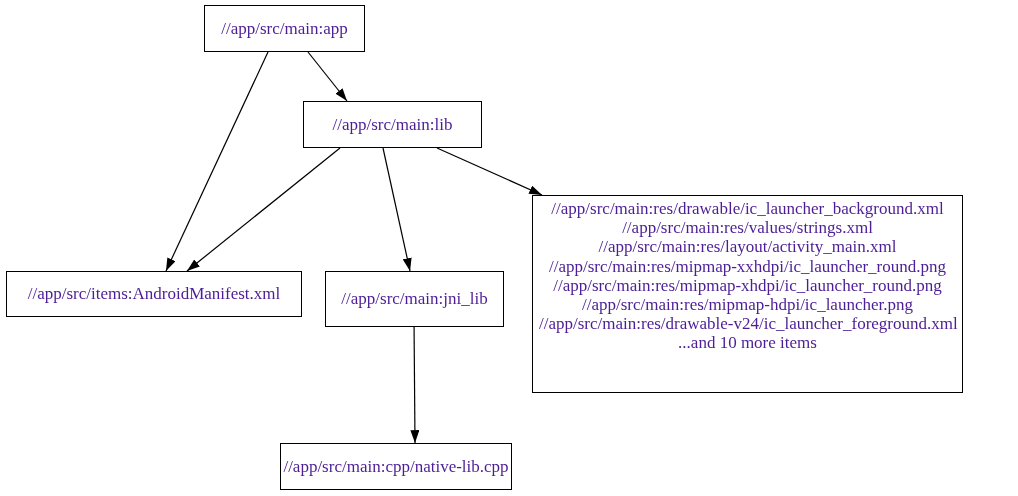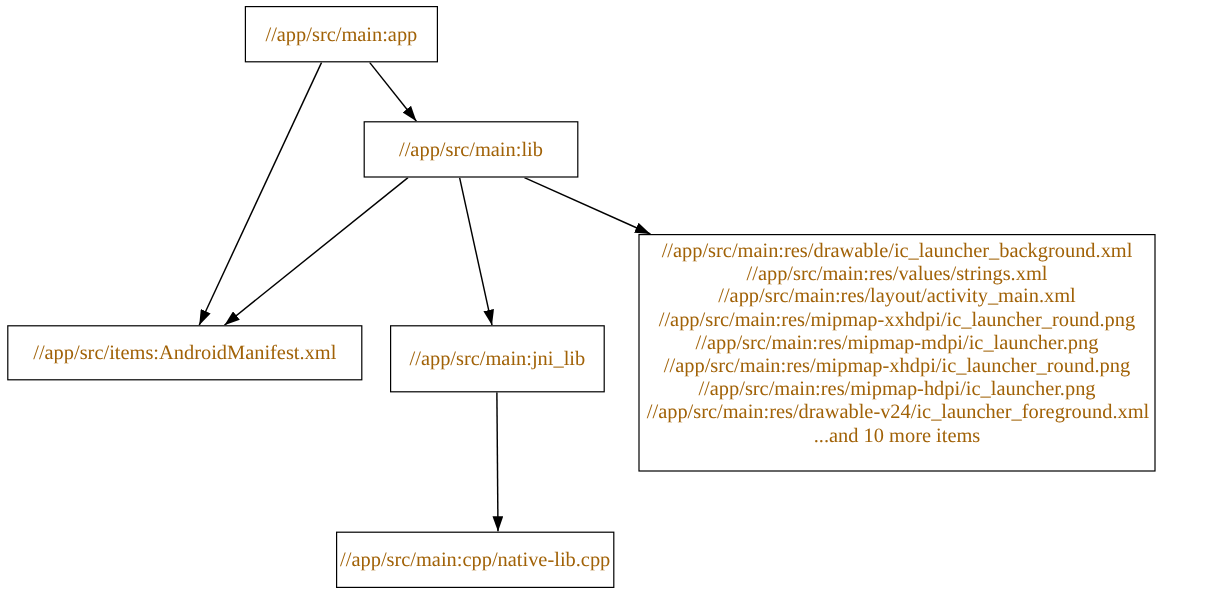--- a/index.html
+++ b/index.html
@@ -6,21 +6,21 @@
     margin: 0;
     padding: 0;
     background: #ffffff;
   }
   .graph {
     position: relative;
     width: 1018px;
     height: 496px;
     background: #ffffff;
     font-family: "Liberation Serif", "DejaVu Serif", serif;
-    color: #a16207;
+    color: #4c1d95;
     overflow: hidden;
   }
   .edges {
     position: absolute;
     left: 0;
     top: 0;
     width: 1018px;
     height: 496px;
   }
   .edges line {
@@ -87,21 +87,20 @@
 
   <div class="node node-jni">
     <span>//app/src/main:jni_lib</span>
   </div>
 
   <div class="node multiline node-resources">
     <div>//app/src/main:res/drawable/ic_launcher_background.xml</div>
     <div>//app/src/main:res/values/strings.xml</div>
     <div>//app/src/main:res/layout/activity_main.xml</div>
     <div>//app/src/main:res/mipmap-xxhdpi/ic_launcher_round.png</div>
-    <div>//app/src/main:res/mipmap-mdpi/ic_launcher.png</div>
     <div>//app/src/main:res/mipmap-xhdpi/ic_launcher_round.png</div>
     <div>//app/src/main:res/mipmap-hdpi/ic_launcher.png</div>
     <div>//app/src/main:res/drawable-v24/ic_launcher_foreground.xml</div>
     <div>...and 10 more items</div>
   </div>
 
   <div class="node node-native">
     <span>//app/src/main:cpp/native-lib.cpp</span>
   </div>
 

